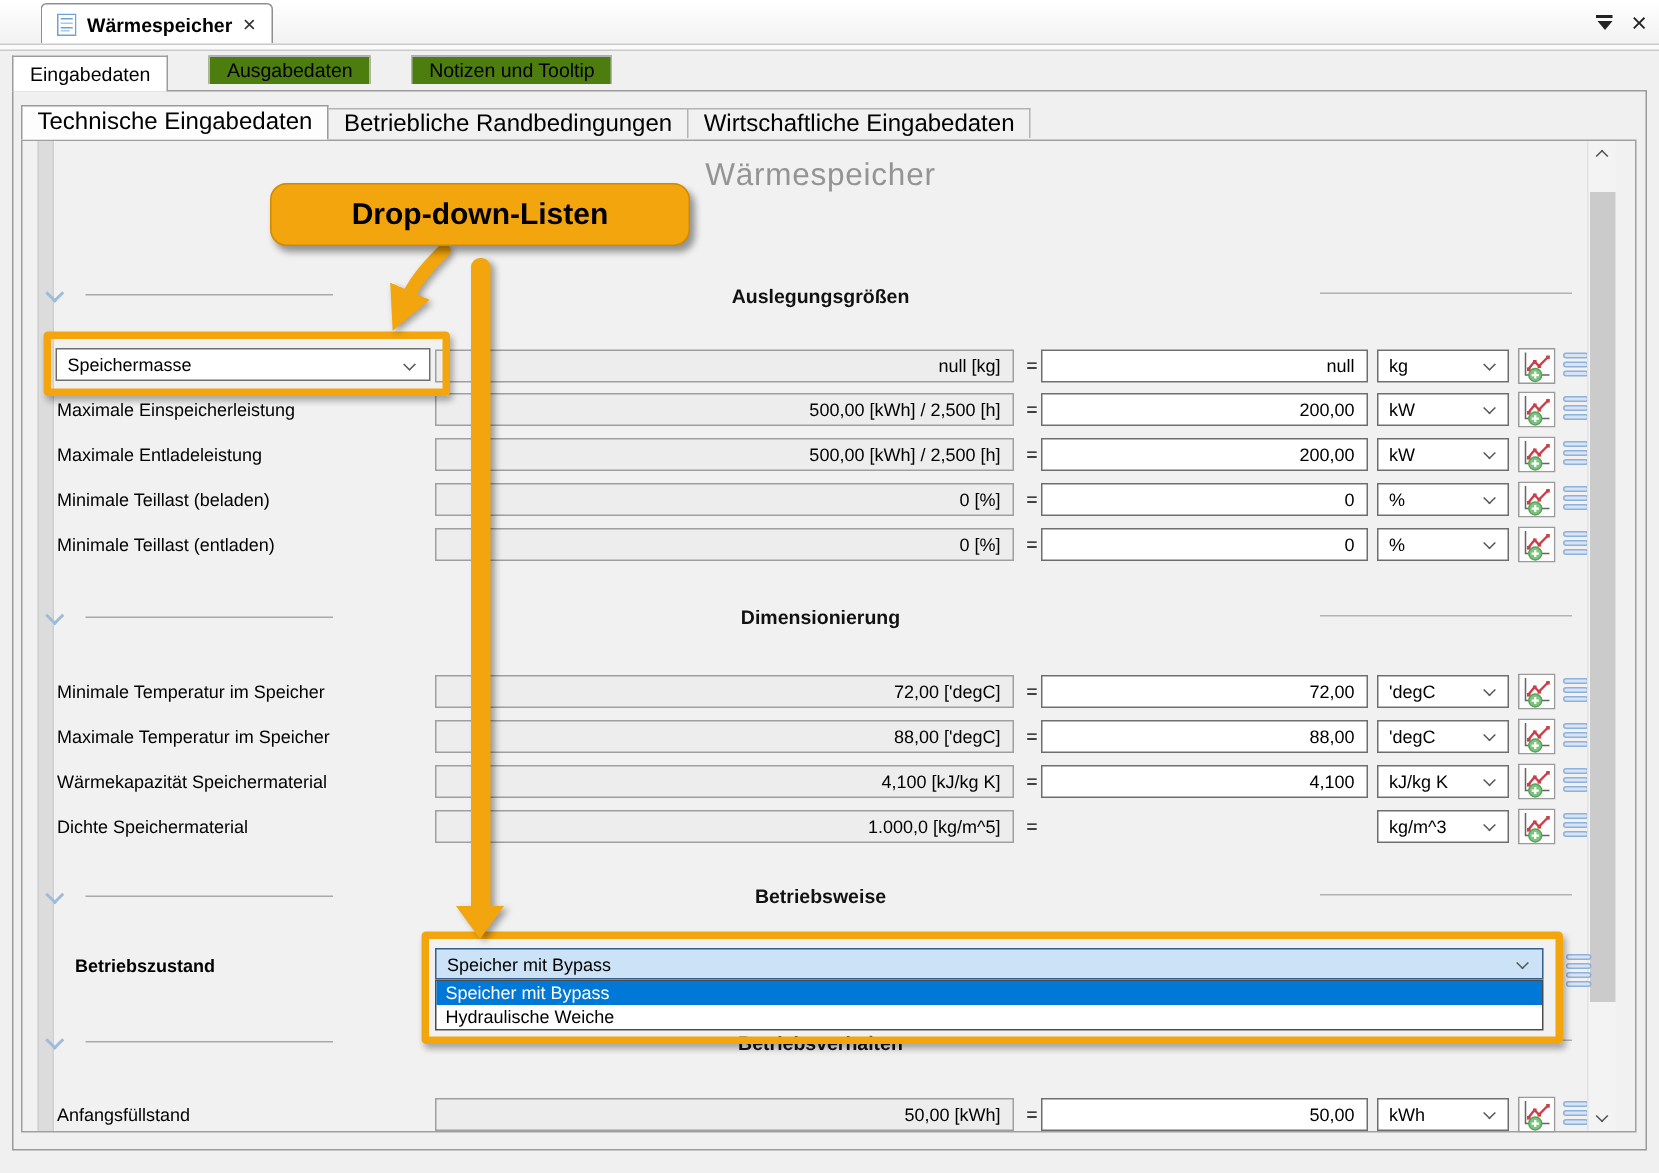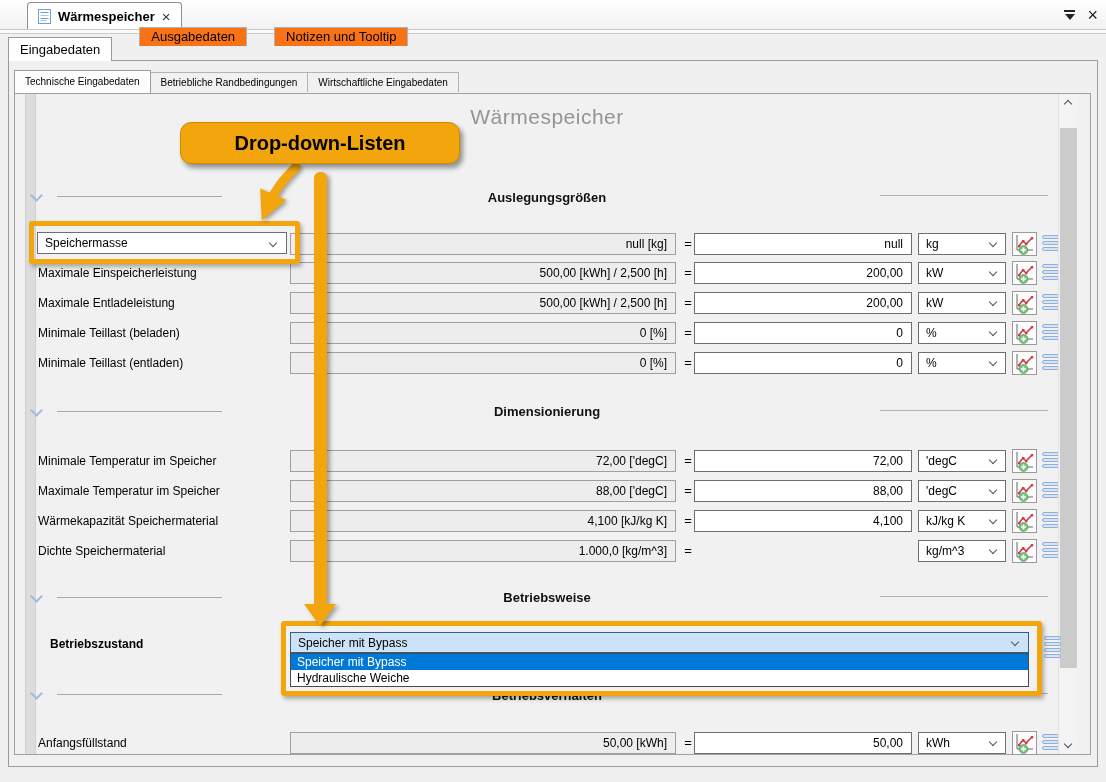--- a/index.html
+++ b/index.html
@@ -13,29 +13,29 @@
 .doc-close { font-size:15px; color:#333; line-height:1; cursor:default; }
 .top-sep { position:absolute; left:0; top:29px; width:1106px; height:5px; background:#fbfbfb; border-top:1px solid #c9c9c9; border-bottom:1px solid #c9c9c9; }
 .win-icons { position:absolute; right:8px; top:6px; display:flex; align-items:center; gap:12px; }
 .winlist-icon { width:11px; }
 .winlist-icon .bar { width:11px; height:2px; background:#222; }
 .winlist-icon .tri { margin:2px auto 0; width:0; height:0; border-left:5px solid transparent; border-right:5px solid transparent; border-top:6px solid #222; }
 .win-close { font-size:18px; color:#222; line-height:18px; }
 
 
 .tabs1 { position:absolute; left:8px; top:37px; height:24px; display:flex; align-items:flex-end; z-index:3;gap:28px; }
-.tab1 { height:19px; line-height:18px; padding:0 11px; font-size:13px; background:#f97316; border:1px solid #b3b3b3; border-bottom:none; margin-bottom:15px; margin-left:-1px; white-space:nowrap; }
+.tab1 { height:19px; line-height:18px; padding:0 11px; font-size:13px; background:#4d7c0f; border:1px solid #b3b3b3; border-bottom:none; margin-bottom:5px; margin-left:-1px; white-space:nowrap; }
 .tab1.active { height:24px; line-height:23px; background:#fff; border:1px solid #9b9b9b; border-bottom:none; margin-bottom:0; margin-left:0; z-index:4; }
 
 
 .page-box { position:absolute; left:8px; top:60px; width:1090px; height:707px; border:1px solid #9b9b9b; background:#f0f0f0; }
 
 
 .tabs2 { position:absolute; left:14px; top:70px; height:23px; display:flex; align-items:flex-end; z-index:3; }
-.tab2 { height:20px; line-height:19px; padding:0 10px; font-size:10px; background:#f1f1f1; border:1px solid #b3b3b3; border-bottom:none; margin-bottom:1px; margin-left:-1px; white-space:nowrap; }
+.tab2 { height:20px; line-height:19px; padding:0 10px; font-size:16px; background:#f1f1f1; border:1px solid #b3b3b3; border-bottom:none; margin-bottom:1px; margin-left:-1px; white-space:nowrap; }
 .tab2.active { height:23px; line-height:22px; background:#fdfdfd; border:1px solid #9b9b9b; border-bottom:none; margin-bottom:0; margin-left:0; z-index:4; }
 
 .inner-panel { position:absolute; left:14px; top:93px; width:1077px; height:662px; border:1px solid #a0a0a0; background:#f1f1f1; }
 .left-strip { position:absolute; left:25px; top:94px; width:11px; height:660px; background:#dcdcdc; border-left:1px solid #cfcfcf; border-right:1px solid #cfcfcf; }
 
 
 .page-title { position:absolute; left:38px; top:105px; width:1018px; text-align:center; font-size:21px; letter-spacing:0.5px; color:#949494; }
 .sec-title { position:absolute; left:38px; width:1018px; text-align:center; font-size:13px; font-weight:bold; color:#111; z-index:1; }
 .exp-chev { position:absolute; width:9px; height:9px; border-right:2px solid #9fbbda; border-bottom:2px solid #9fbbda; transform:rotate(45deg); }
 .exp-line { position:absolute; height:1px; background:#a9a9a9; }
@@ -332,21 +332,21 @@
       </svg>
     <div class="lines-ic">
         <i></i>
         <i></i>
         <i></i>
       </div>
   </div>
 
   <div class="frow" style="top:540px;">
     <div class="lbl">Dichte Speichermaterial</div>
-    <div class="expr">1.000,0 [kg/m^3]</div>
+    <div class="expr">1.000,0 [kg/m^5]</div>
     <div class="eq">=</div>
     <div class="unit"><span>kg/m^3</span><span class="chev"></span></div>
     <svg class="chart-ic" width="25" height="24" viewBox="0 0 25 24">
         <rect x="0.5" y="0.5" width="24" height="23" fill="#fcfcfc" stroke="#9a9a9a"></rect>
         <path d="M5 3v15h16" stroke="#666" fill="none"></path>
         <polyline points="7,14 11,9 14,12 20,6" fill="none" stroke="#c9404a" stroke-width="1.6"></polyline>
         <rect x="6" y="13" width="2.4" height="2.4" fill="#c9404a"></rect>
         <rect x="10" y="8" width="2.4" height="2.4" fill="#c9404a"></rect>
         <rect x="13" y="11" width="2.4" height="2.4" fill="#c9404a"></rect>
         <rect x="18.8" y="5" width="2.4" height="2.4" fill="#c9404a"></rect>

